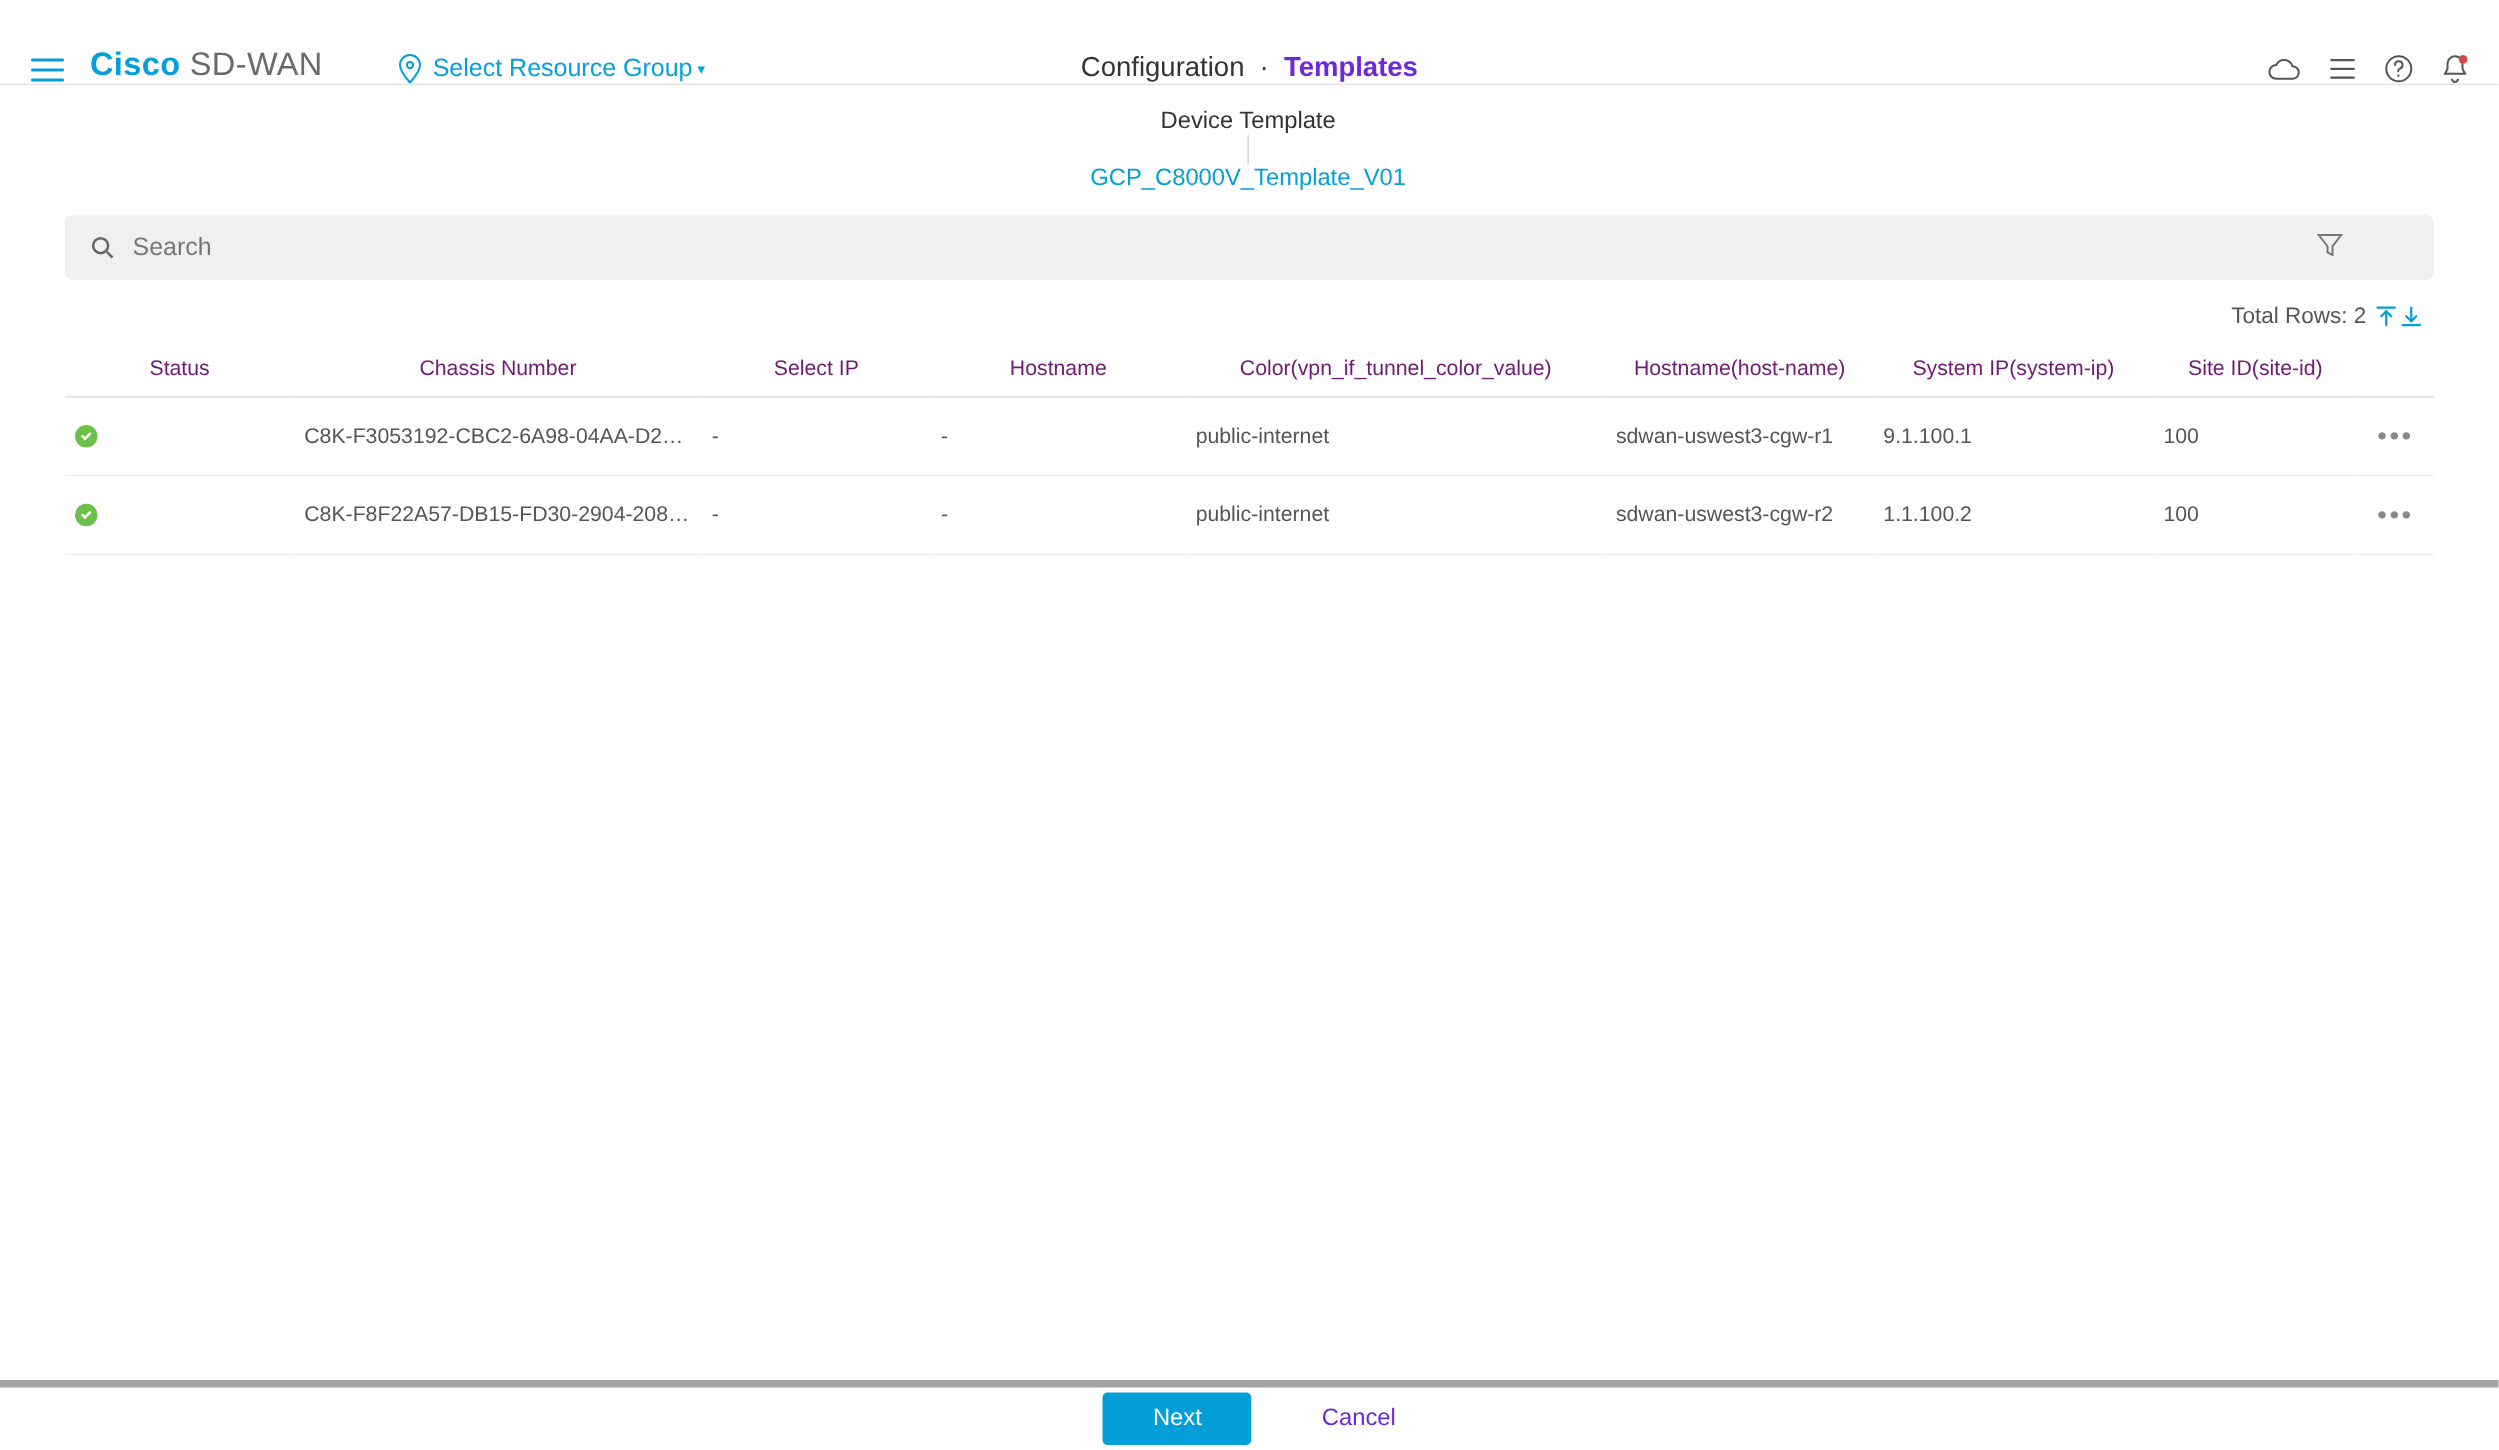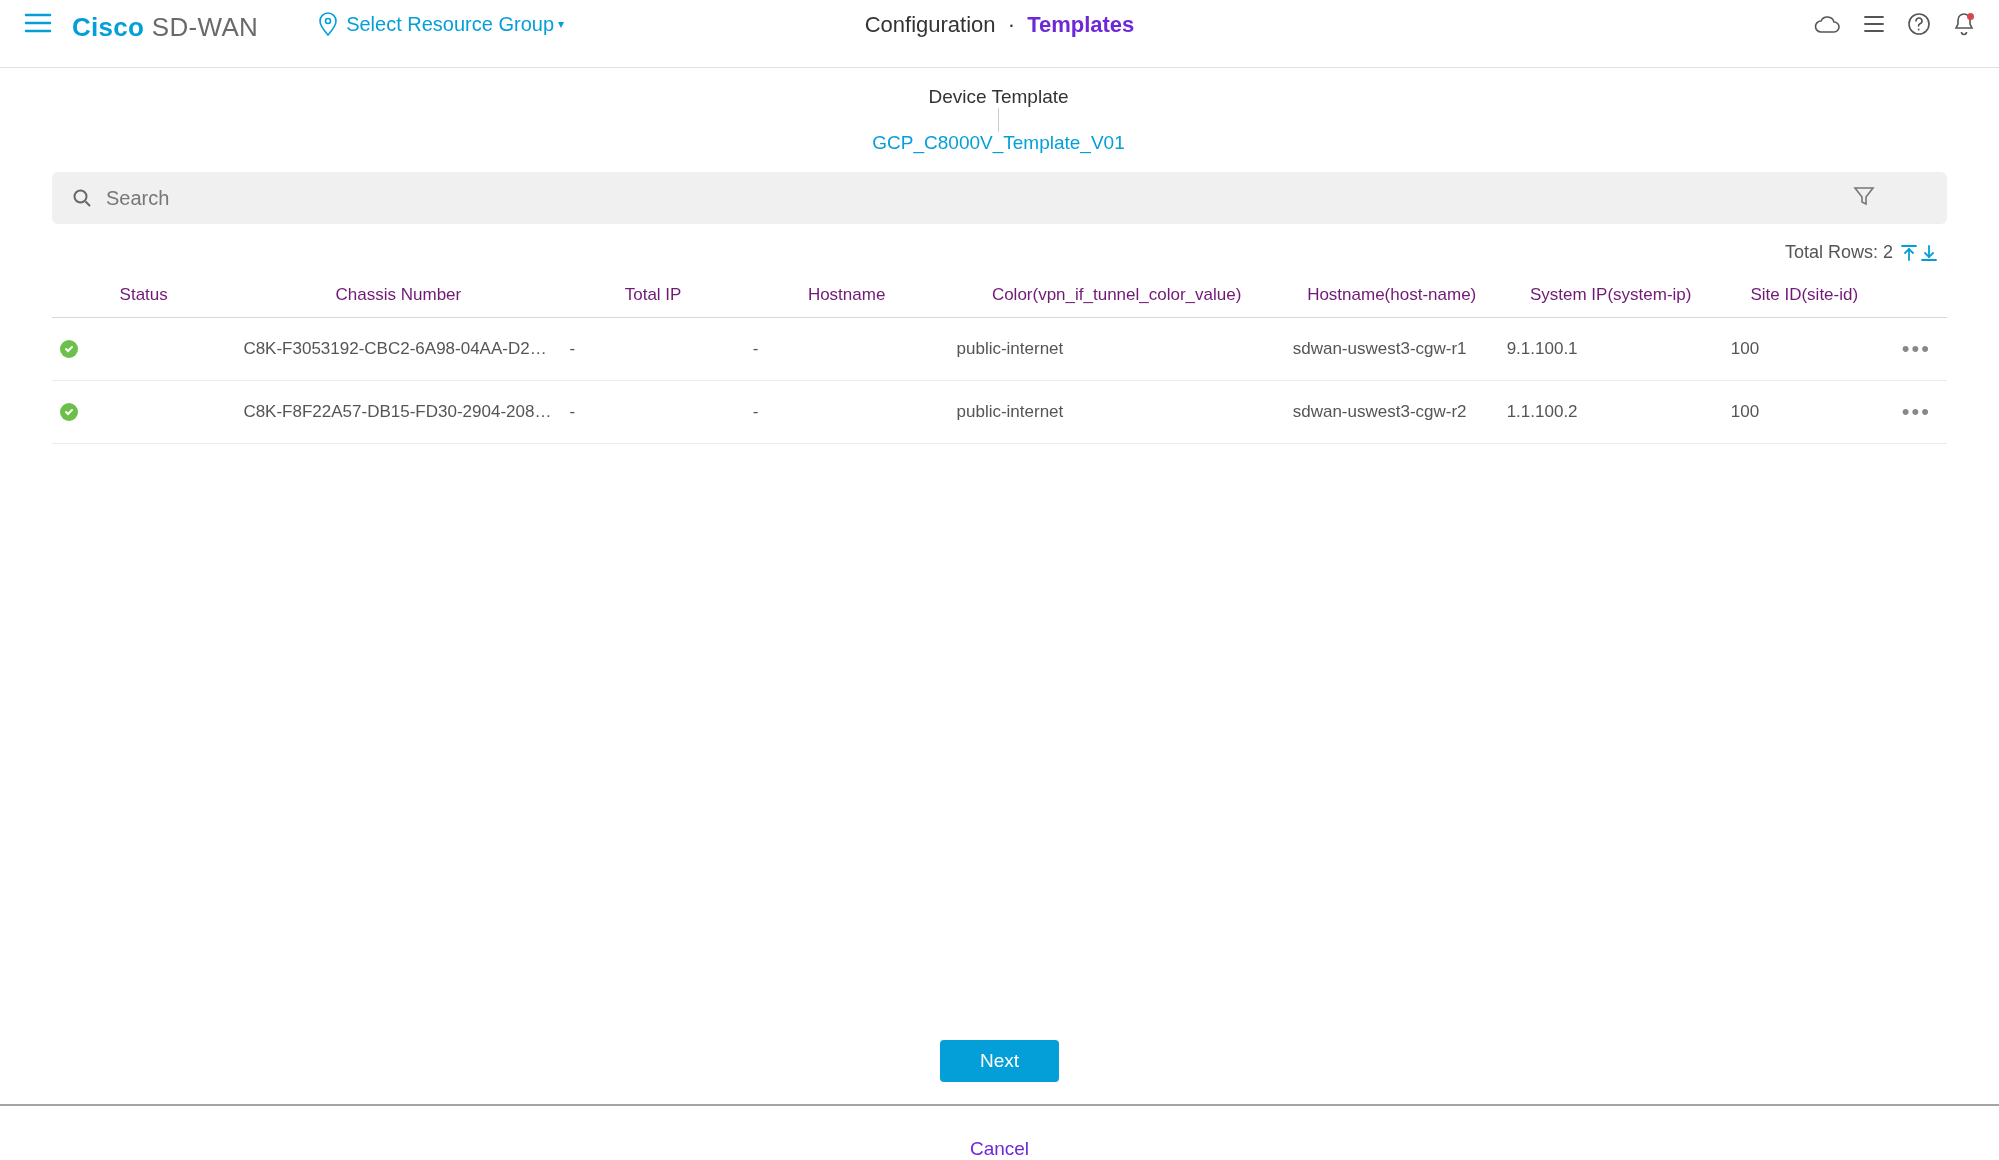--- a/index.html
+++ b/index.html
@@ -9,24 +9,24 @@
       color: #333;
       width: 1999px;
       height: 1160px;
       position: relative;
       overflow: hidden;
     }
 
     
     .header {
       display: flex;
-      align-items: flex-start;
+      align-items: flex-end;
       height: 68px;
       border-bottom: 1px solid #e0e0e0;
-      padding: 12px 24px;
+      padding: 0 24px;
       position: relative;
     }
     .hamburger {
       color: #049fd9;
       display: flex;
       align-items: center;
       justify-content: center;
       cursor: pointer;
       margin-right: 20px;
     }
@@ -191,27 +191,26 @@
       justify-content: center;
     }
     .status-dot svg { stroke: #fff;}
     .row-actions { color: #888; cursor: pointer; text-align: center; font-size: 22px; letter-spacing: 2px;}
 
     
     .footer {
       position: absolute;
       left: 0; right: 0; bottom: 0;
       height: 56px;
-      border-top: 2px solid #a3a3a3;
-      display: flex;
-      align-items: center;
-      justify-content: flex-end;
+      border-top: 6px solid #a3a3a3;
+      display: flex;
+      align-items: center;
+      justify-content: center;
       gap: 56px;
       background: #fff;
-      flex-direction: column;
     }
     .btn-primary {
       background: #049fd9;
       color: #fff;
       border: none;
       border-radius: 4px;
       font-size: 19px;
       padding: 10px 40px;
       cursor: pointer;
     }
@@ -340,21 +339,21 @@
       <col class="col-color">
         <col class="col-hostname2">
         <col class="col-sysip2">
         <col class="col-siteid">
         <col class="col-actions">
     </colgroup>
     <thead>
       <tr>
         <th>Status</th>
         <th>Chassis Number</th>
-        <th>Total IP</th>
+        <th>Select IP</th>
         <th>Hostname</th>
         <th>Color(vpn_if_tunnel_color_value)</th>
         <th>Hostname(host-name)</th>
         <th>System IP(system-ip)</th>
         <th>Site ID(site-id)</th>
         <th></th>
       </tr>
     </thead>
     <tbody>
       <tr>

